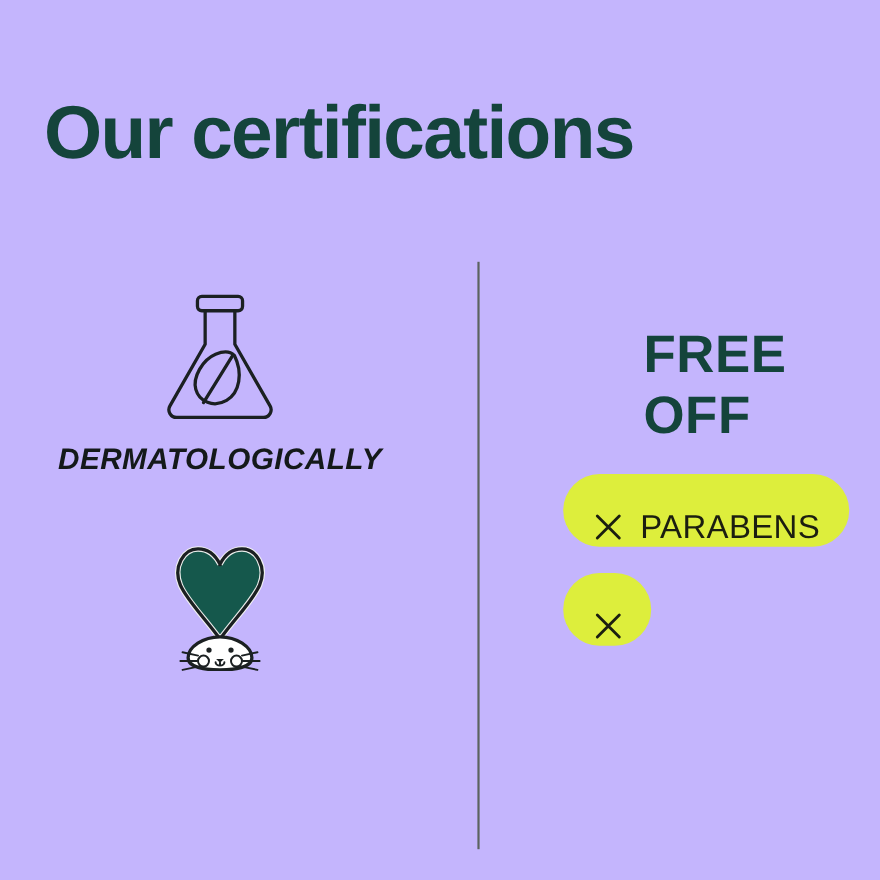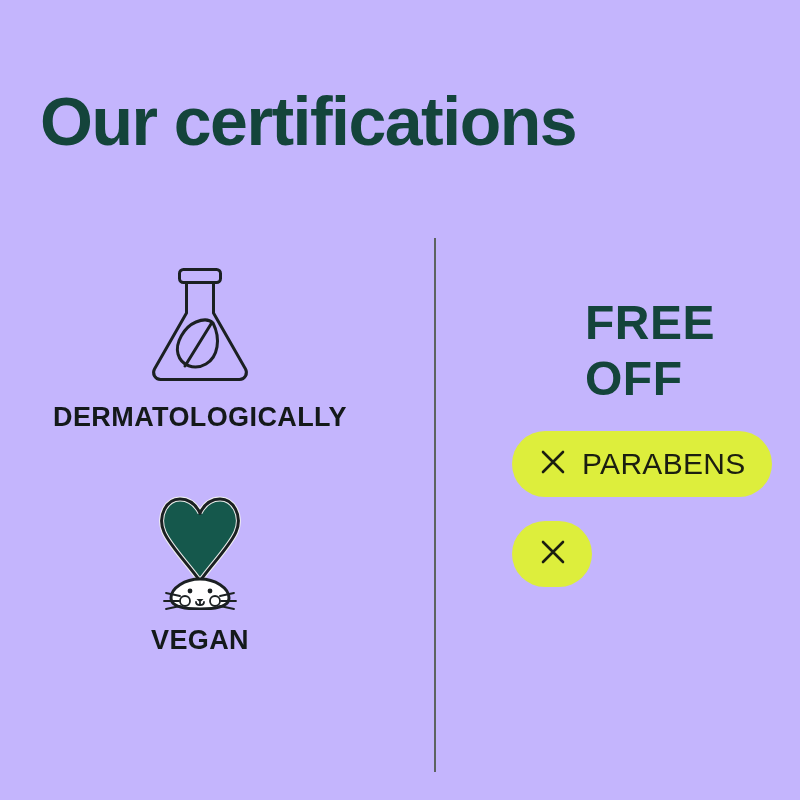--- a/index.html
+++ b/index.html
@@ -42,20 +42,21 @@
     height: 534px;
     background: #5c6360;
   }
 
   
   #left-col {
     position: absolute;
     left: 0px;
     top: 265px;
     width: 400px;
+    font-style: italic;
   }
   .cert-block {
     width: 100%;
     text-align: center;
   }
   .cert-label {
     color: #14191a;
     font-weight: 700;
     font-size: 27px;
     line-height: 33px;
@@ -80,21 +81,21 @@
     font-weight: 700;
     font-size: 48px;
     line-height: 56px;
     letter-spacing: 0.5px;
     padding-left: 73px;
   }
   #free-off div { white-space: nowrap; }
 
   .pill {
     display: flex;
-    align-items: center;
+    align-items: flex-end;
     gap: 16px;
     background: #ddee3c;
     border-radius: 36px;
     height: 66px;
     padding: 0 26px 0 28px;
     margin-top: 24px;
     width: max-content;
     box-sizing: border-box;
   }
   .pill-label {
@@ -156,23 +157,20 @@
           <path d="M59 122.5 v2.5 M59 125 c-2.5 0 -4 -1.5 -4 -3 M59 125 c2.5 0 4 -1.5 4 -3" stroke="#1b2022" stroke-width="1.8" fill="none" stroke-linecap="round"></path>
 
           <circle cx="44" cy="121" r="5" fill="#ffffff" stroke="#1b2022" stroke-width="1.8"></circle>
           <circle cx="74" cy="121" r="5" fill="#ffffff" stroke="#1b2022" stroke-width="1.8"></circle>
 
           <path d="M39 116 L25 113 M38 121 L23 121 M39 126 L25 129" stroke="#1b2022" stroke-width="1.8" stroke-linecap="round"></path>
 
           <path d="M79 116 L93 113 M80 121 L95 121 M79 126 L93 129" stroke="#1b2022" stroke-width="1.8" stroke-linecap="round"></path>
         </svg>
       </div>
-      <div class="cert-label">
-        <div>VEGAN</div>
-      </div>
     </div>
   </div>
 
   <div id="right-col">
 
     <div id="free-off">
       <div>FREE</div>
       <div>OFF</div>
     </div>
 

